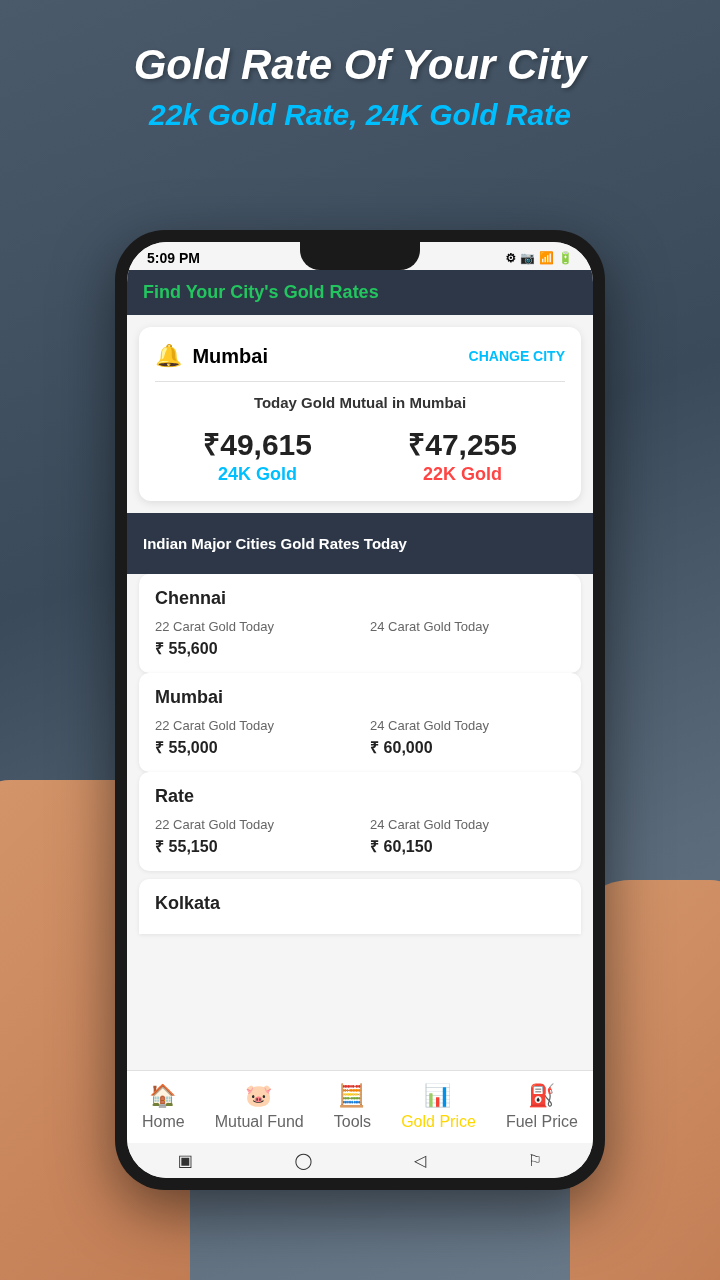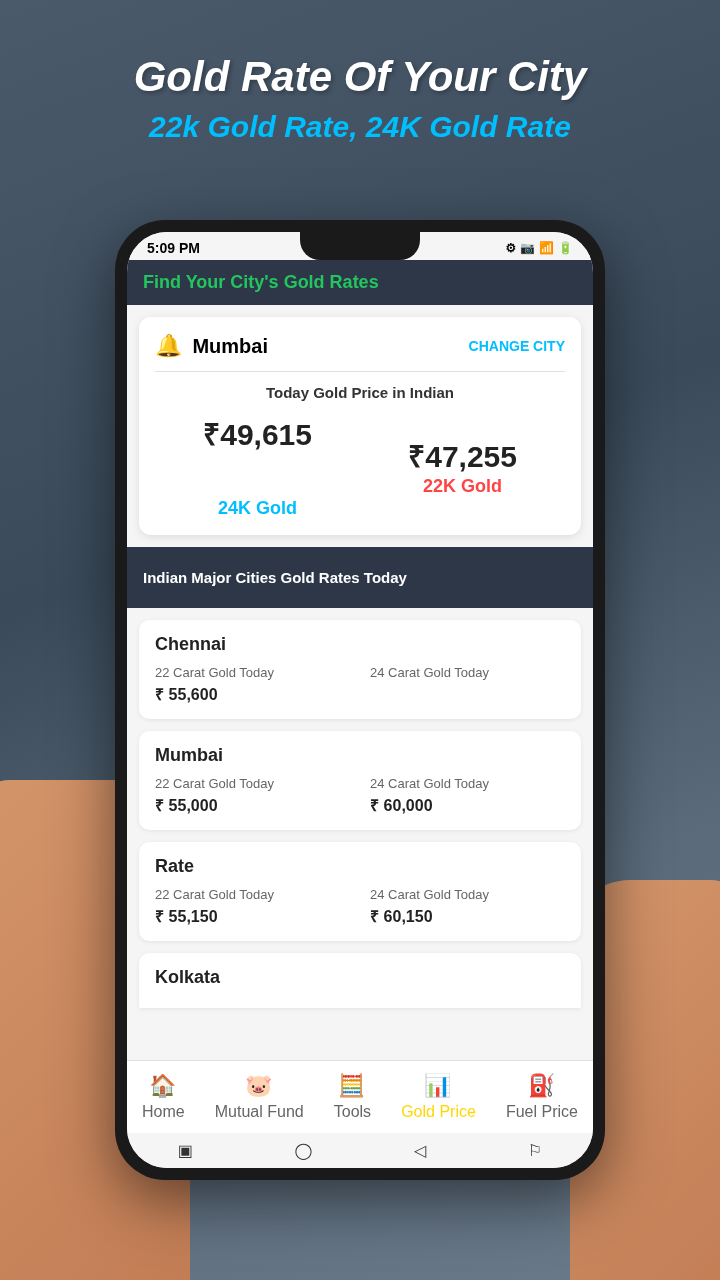--- a/index.html
+++ b/index.html
@@ -14,21 +14,21 @@
     }
 
     .bg-gradient {
       position: absolute;
       top: 0; left: 0; right: 0; bottom: 0;
       background: linear-gradient(160deg, #4a5a6b 0%, #3a4a5a 40%, #5a6a7a 70%, #6a7a8a 100%);
     }
 
     .header-text {
       position: absolute;
-      top: 52px;
+      top: 40px;
       left: 0; right: 0;
       text-align: center;
       z-index: 10;
     }
 
     .header-title {
       color: white;
       font-size: 42px;
       font-weight: 900;
       font-style: italic;
@@ -63,21 +63,21 @@
       width: 180px;
       height: 400px;
       background: linear-gradient(135deg, #d4956a, #c27d55);
       border-radius: 60px 40px 0 0;
       z-index: 2;
     }
 
     
     .phone-container {
       position: absolute;
-      top: 220px;
+      top: 230px;
       left: 50%;
       transform: translateX(-50%);
       width: 490px;
       height: 960px;
       background: #1a1a1a;
       border-radius: 50px;
       z-index: 5;
       box-shadow: 0 20px 60px rgba(0,0,0,0.5);
       padding: 12px;
     }
@@ -203,21 +203,20 @@
     .price-value {
       font-size: 30px;
       font-weight: 900;
       color: #222;
     }
 
     .price-label-24k {
       font-size: 18px;
       font-weight: 700;
       color: #00bfff;
-      margin-top: 44px;
     }
 
     .price-label-22k {
       font-size: 18px;
       font-weight: 700;
       color: #ff4444;
     }
 
     
     .cities-header {
@@ -229,21 +228,21 @@
       flex-shrink: 0;
     }
 
     .cities-list {
       flex: 1;
       overflow: hidden;
     }
 
     .city-row {
       background: white;
-      margin: 12px 12px;
+      margin: 0 12px;
       border-radius: 10px;
       padding: 14px 16px;
       box-shadow: 0 1px 4px rgba(0,0,0,0.08);
     }
 
     .city-row-name {
       font-size: 18px;
       font-weight: 800;
       color: #222;
       margin-bottom: 10px;
@@ -363,21 +362,21 @@
 
     <div class="city-card">
       <div class="city-card-header">
         <div class="city-name-row">
           <span class="bell-icon">🔔</span>
           <span>Mumbai</span>
         </div>
         <span class="change-city-btn">CHANGE CITY</span>
       </div>
       <div class="divider"></div>
-      <div class="today-title">Today Gold Price in Indian</div>
+      <div class="today-title">Today Gold Mutual in Mumbai</div>
       <div class="price-row">
         <div class="price-item">
           <div class="price-value">₹49,615</div>
           <div class="price-label-24k">24K Gold</div>
         </div>
         <div class="price-item">
           <div class="price-value">₹47,255</div>
           <div class="price-label-22k">22K Gold</div>
         </div>
       </div>

